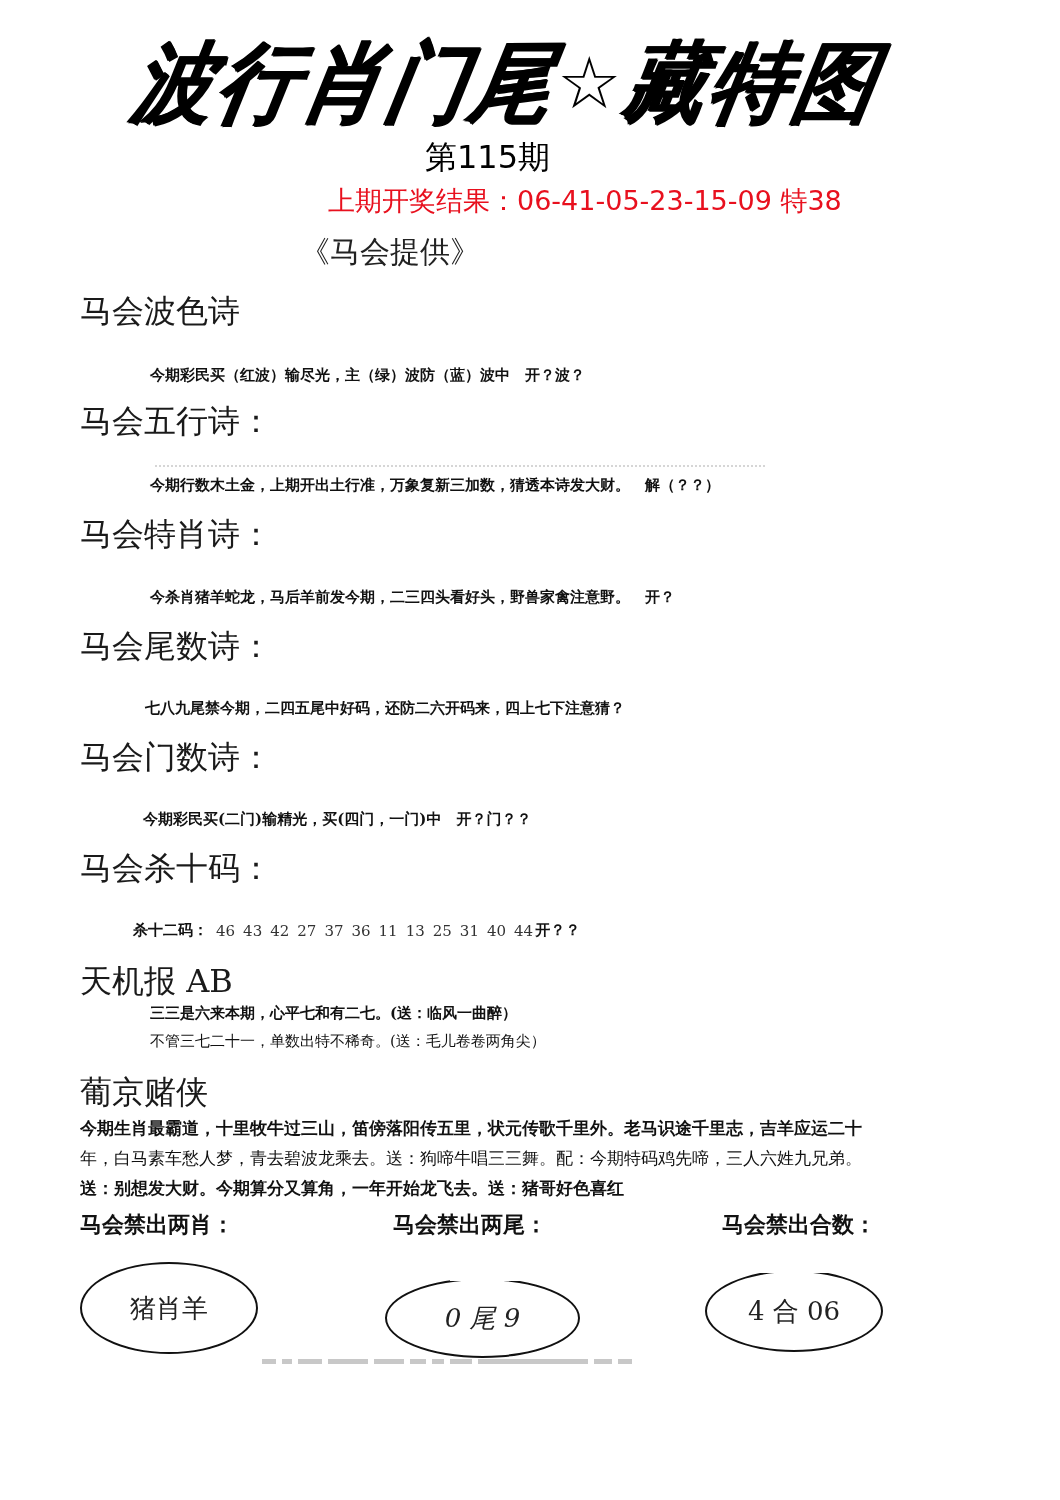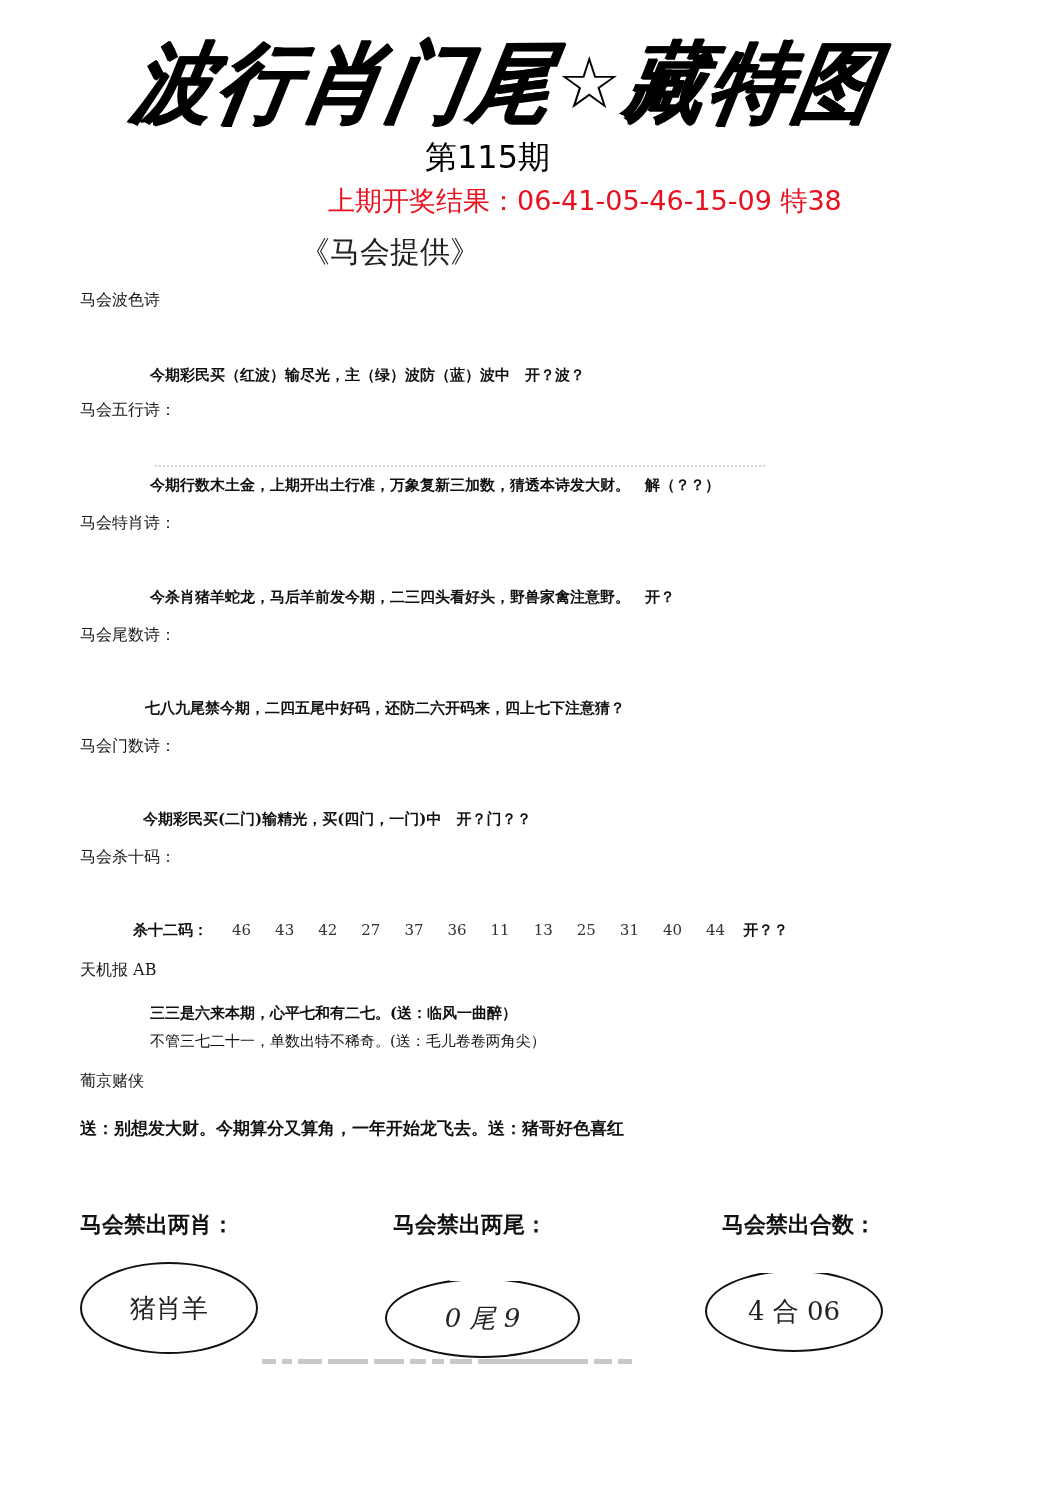--- a/index.html
+++ b/index.html
@@ -63,21 +63,21 @@
     .provider {
       left: 300px;
       top: 232px;
       font-size: 30px;
       color: #222;
       font-family: "DejaVu Serif", serif;
     }
 
     .section-title {
       left: 80px;
-      font-size: 16px;
+      font-size: 32px;
       color: #1a1a1a;
       font-family: "DejaVu Serif", "Liberation Serif", serif;
       white-space: nowrap;
     }
     .poem {
       font-size: 15px;
       color: #111;
       font-family: "DejaVu Serif", "Liberation Serif", serif;
       white-space: nowrap;
       font-weight: bold;
@@ -154,41 +154,41 @@
   <span class="title-char">肖</span>
   <span class="title-char">门</span>
   <span class="title-char">尾</span>
   <span class="title-star">☆</span>
   <span class="title-char">藏</span>
   <span class="title-char">特</span>
   <span class="title-char">图</span>
 </div>
 
 <div class="abs issue">第115期</div>
-<div class="abs last-result">上期开奖结果：06-41-05-46-15-09 特38</div>
+<div class="abs last-result">上期开奖结果：06-41-05-23-15-09 特38</div>
 <div class="abs provider">《马会提供》</div>
 
 <div class="abs section-title" style="top:290px;">马会波色诗</div>
 <div class="abs poem" style="left:150px; top:366px;">今期彩民买（红波）输尽光，主（绿）波防（蓝）波中　开？波？</div>
 
 <div class="abs section-title" style="top:400px;">马会五行诗：</div>
 <div class="abs faint-rule"></div>
 <div class="abs poem" style="left:150px; top:476px;">今期行数木土金，上期开出土行准，万象复新三加数，猜透本诗发大财。　解（？？）</div>
 
 <div class="abs section-title" style="top:513px;">马会特肖诗：</div>
 <div class="abs poem" style="left:150px; top:588px;">今杀肖猪羊蛇龙，马后羊前发今期，二三四头看好头，野兽家禽注意野。　开？</div>
 
 <div class="abs section-title" style="top:625px;">马会尾数诗：</div>
 <div class="abs poem" style="left:145px; top:699px;">七八九尾禁今期，二四五尾中好码，还防二六开码来，四上七下注意猜？</div>
 
 <div class="abs section-title" style="top:736px;">马会门数诗：</div>
 <div class="abs poem" style="left:143px; top:810px;">今期彩民买(二门)输精光，买(四门，一门)中　开？门？？</div>
 
 <div class="abs section-title" style="top:847px;">马会杀十码：</div>
-<div class="abs poem" style="left:133px; top:921px; display:flex; gap:24px; align-items:flex-start;">
+<div class="abs poem" style="left:133px; top:921px; display:flex; gap:8px; align-items:flex-end;">
   <span>杀十二码：</span>
   <span class="light">46</span>
   <span class="light">43</span>
   <span class="light">42</span>
   <span class="light">27</span>
   <span class="light">37</span>
   <span class="light">36</span>
   <span class="light">11</span>
   <span class="light">13</span>
   <span class="light">25</span>
@@ -197,20 +197,22 @@
   <span class="light">44</span>
   <span style="margin-left:-6px;">开？？</span>
 </div>
 
 <div class="abs section-title" style="top:960px;">天机报 AB</div>
 <div class="abs poem" style="left:150px; top:1004px;">三三是六来本期，心平七和有二七。(送：临风一曲醉）</div>
 <div class="abs poem" style="left:150px; top:1032px; font-weight:normal;">不管三七二十一，单数出特不稀奇。(送：毛儿卷卷两角尖）</div>
 
 <div class="abs section-title" style="top:1071px;">葡京赌侠</div>
 <div class="abs gamble-para">
+  <div class="gamble-line">今期生肖最霸道，十里牧牛过三山，笛傍落阳传五里，状元传歌千里外。老马识途千里志，吉羊应运二十</div>
+  <div class="gamble-line" style="font-weight:normal;">年，白马素车愁人梦，青去碧波龙乘去。送：狗啼牛唱三三舞。配：今期特码鸡先啼，三人六姓九兄弟。</div>
   <div class="gamble-line">送：别想发大财。今期算分又算角，一年开始龙飞去。送：猪哥好色喜红</div>
 </div>
 
 <div class="abs ban-label" style="left:80px;text-align:center;">马会禁出两肖：</div>
 <div class="abs ban-label" style="left:393px;">马会禁出两尾：</div>
 <div class="abs ban-label" style="left:722px;">马会禁出合数：</div>
 
 <div class="abs oval" style="left:80px; top:1262px; width:178px; height:92px;">
   <span>猪肖羊</span>
 </div>

